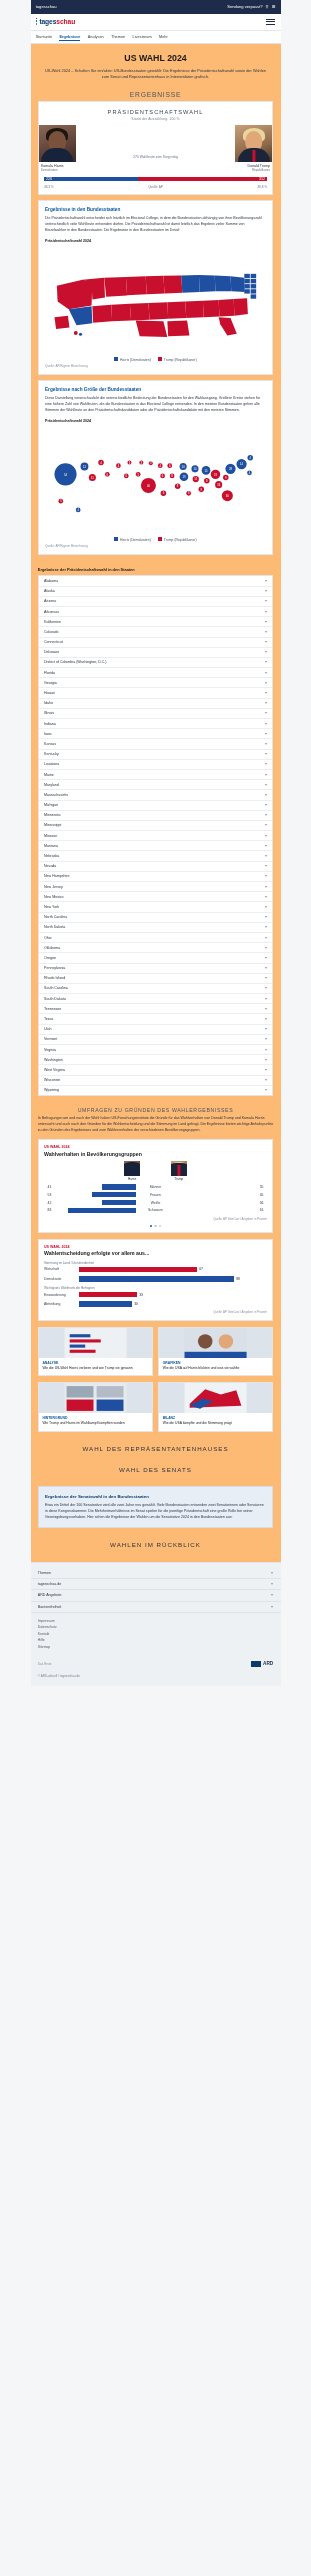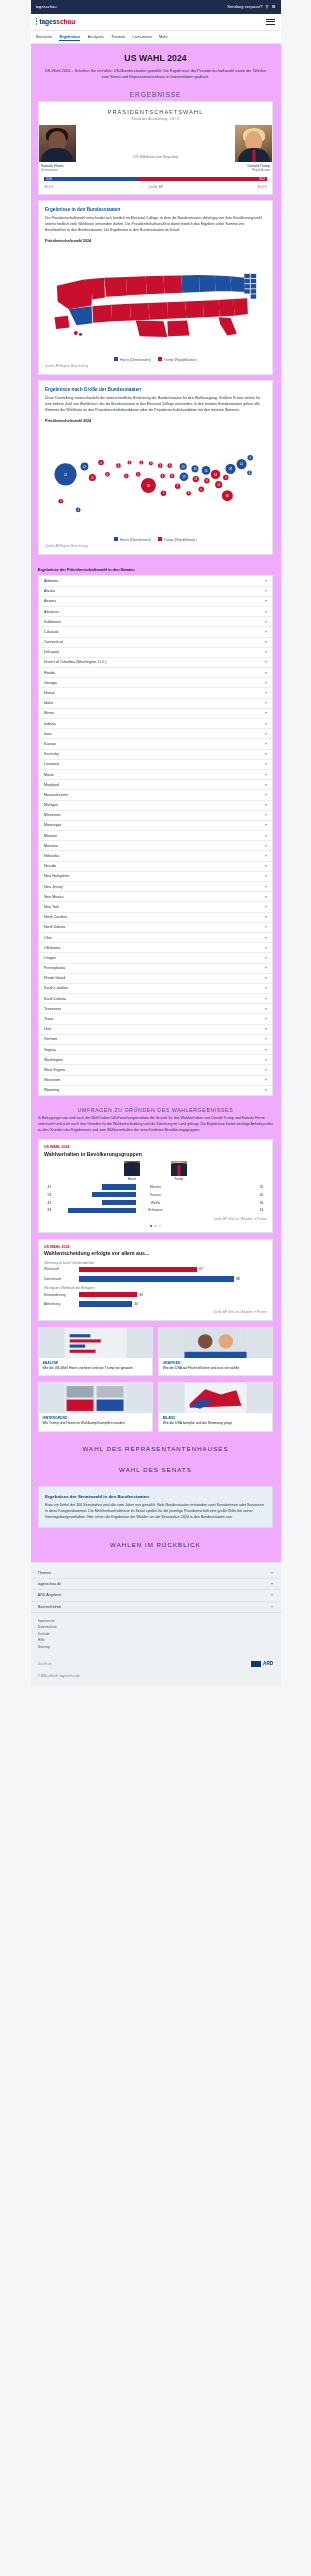--- a/index.html
+++ b/index.html
@@ -5,21 +5,21 @@
 <style>
   * { box-sizing: border-box; }
   html, body { margin:0; padding:0; }
   body {
     width: 311px;
     font-family: "Liberation Sans", sans-serif;
     background: #f4f6f8;
     color: #1a1a1a;
     -webkit-font-smoothing: antialiased;
   }
-  .page { width: 250px; margin: 0 auto; background: #f0abfc; }
+  .page { width: 250px; margin: 0 auto; background: #fdba74; }
 
   
   .topbar {
     height: 13.5px; background: #1c2c4a; display:flex; align-items:center;
     justify-content: space-between; padding: 0 5.2px; color:#fff; font-size:4.1px;
   }
   .topbar .left { display:flex; gap:5.2px; align-items:center; }
   .topbar .right { display:flex; gap:3.1px; align-items:center; font-size:4.1px;}
   .hdr {
     background:#fff; height: 17.6px; display:flex; align-items:center;

